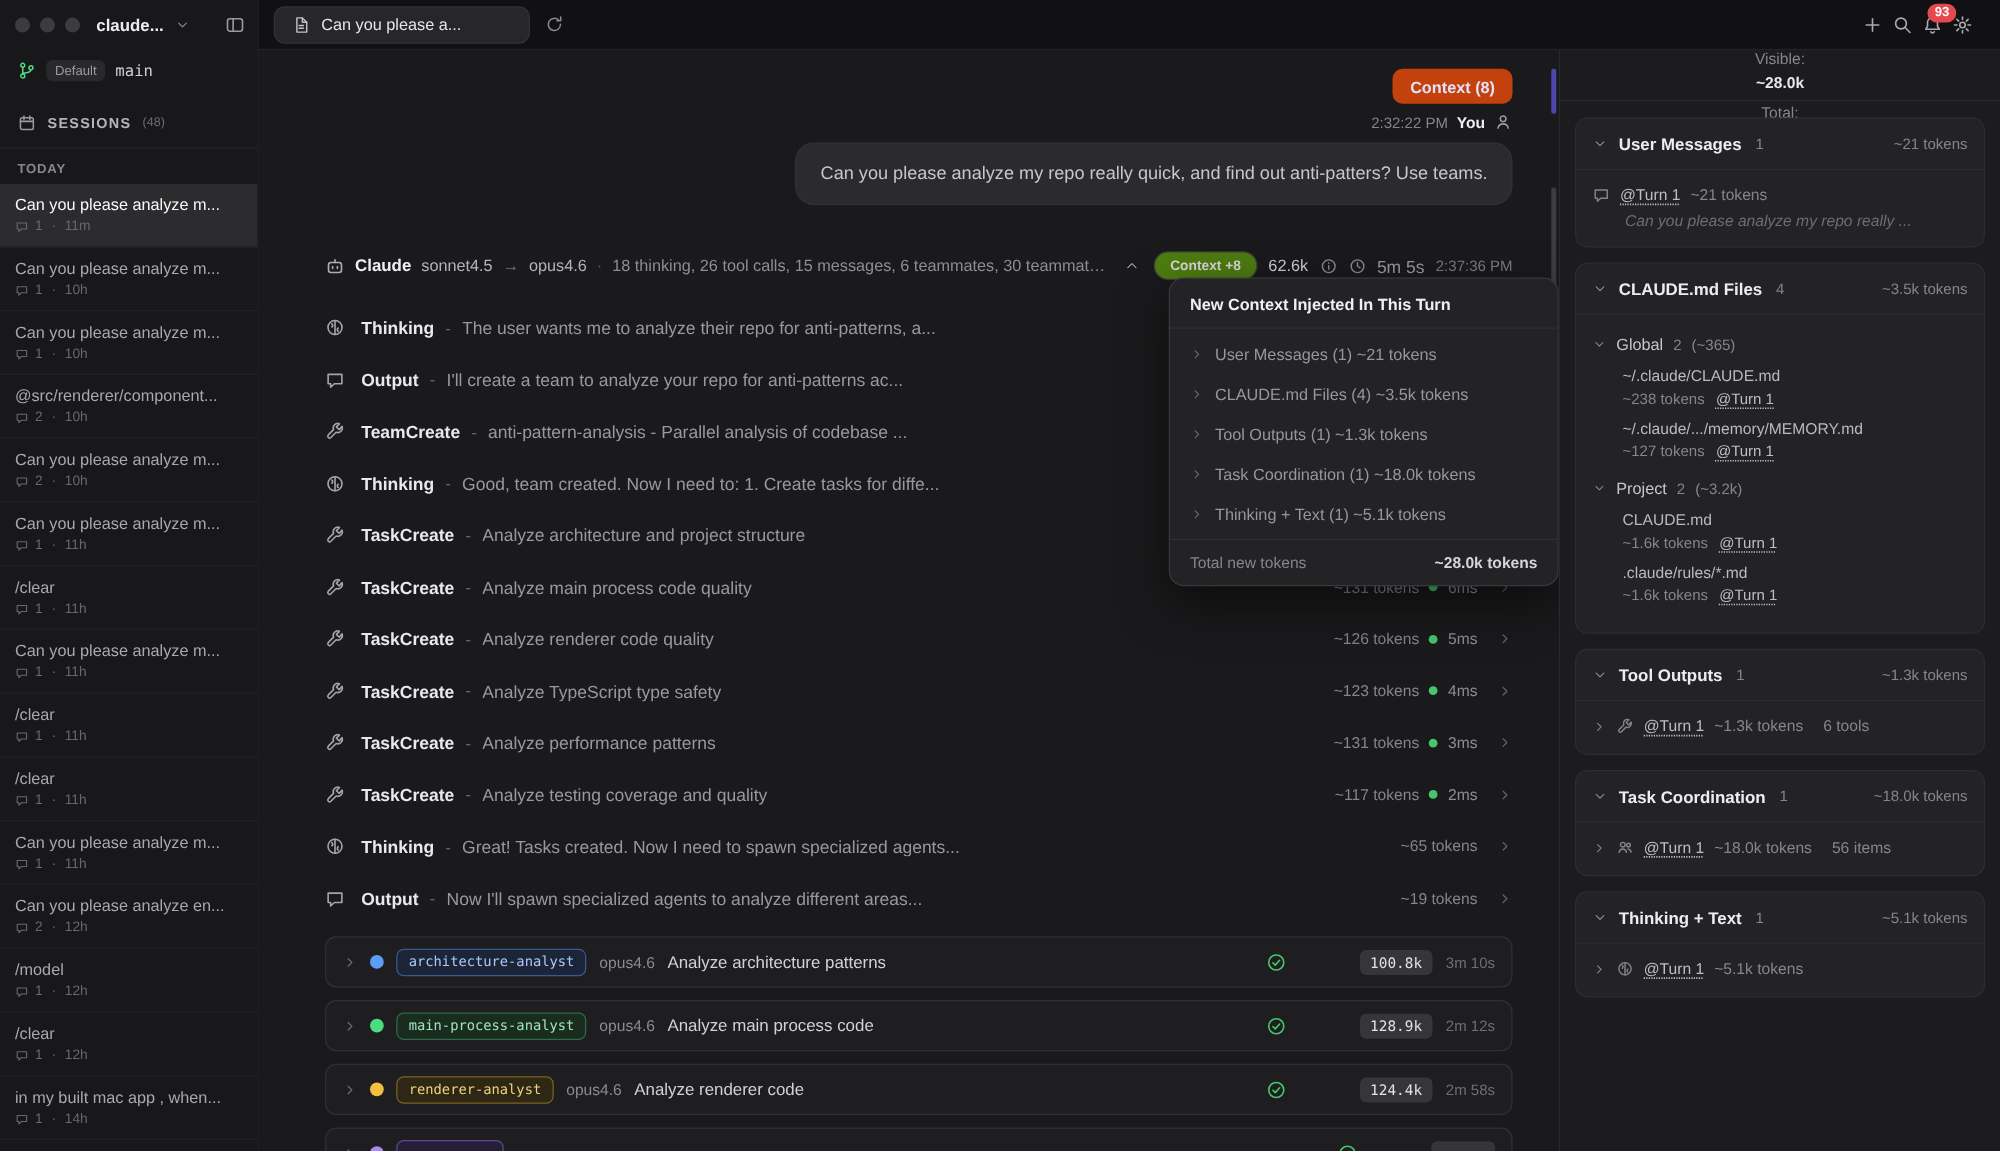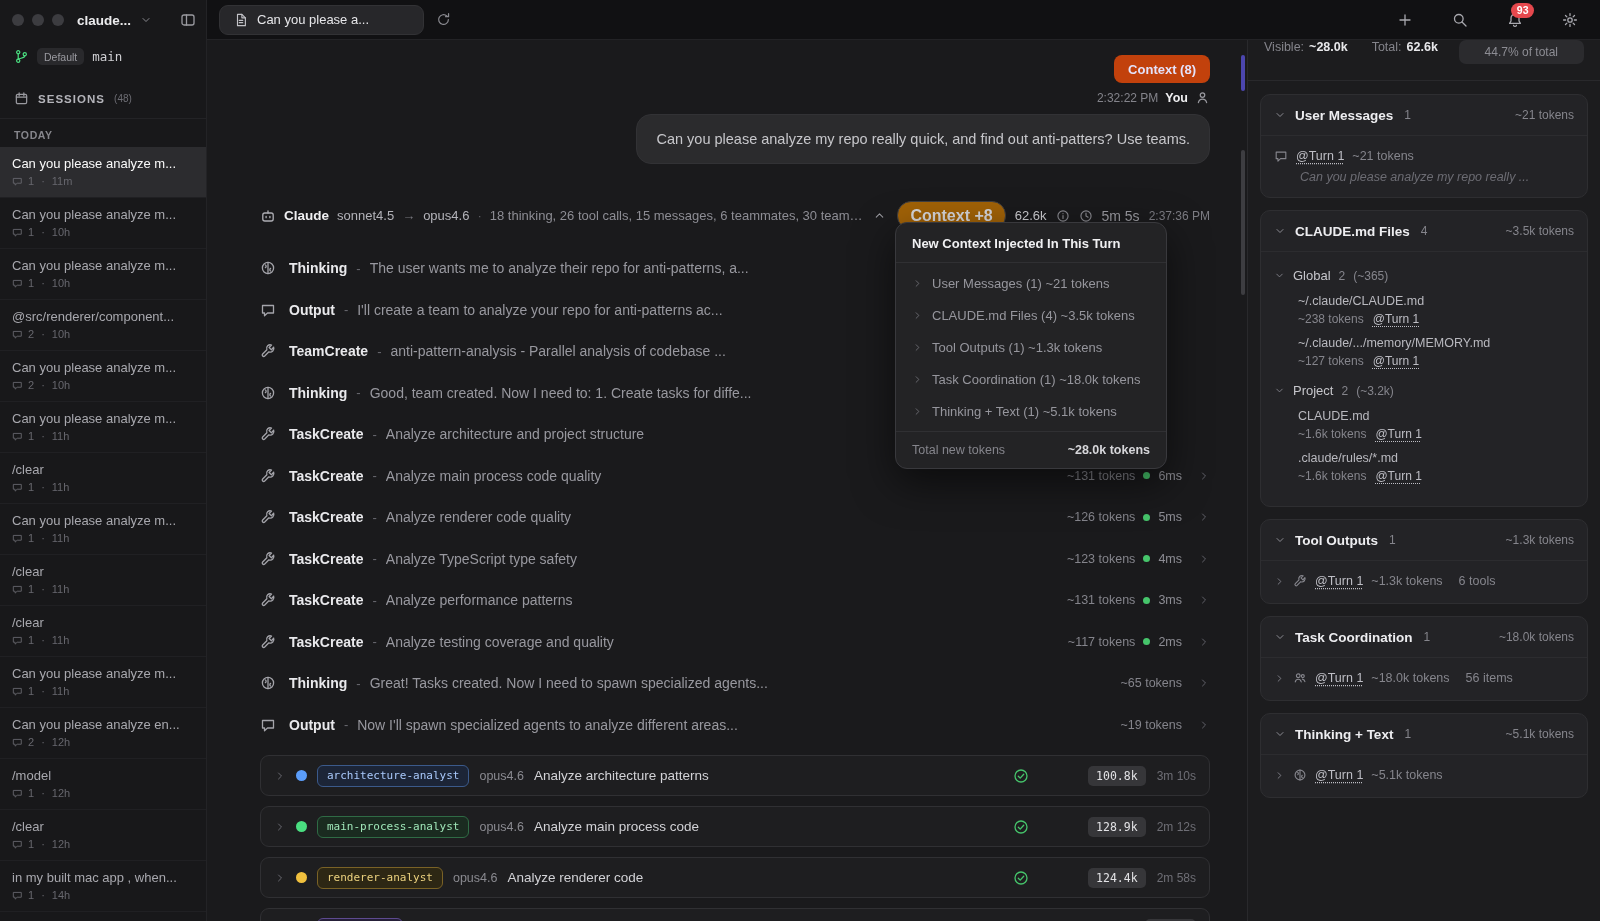--- a/index.html
+++ b/index.html
@@ -10,21 +10,21 @@
     stroke-linecap:round; stroke-linejoin:round; }
 
   
   .topbar { position:absolute; left:207px; top:0; width:1393px; height:40px;
     background:#111113; border-bottom:1px solid #232326; display:flex; align-items:center; }
   .tab { display:flex; align-items:center; gap:9px; background:#27272a; border:1px solid #323235;
     border-radius:9px; height:30px; padding:0 14px; margin-left:12px; width:205px; color:#e6e6e9; font-size:13px; }
   .tab .ic { color:#c2c2c7; }
   .tab-title { white-space:nowrap; overflow:hidden; text-overflow:ellipsis; }
   .refresh-btn { color:#8a8a90; margin-left:12px; }
-  .topbar-right { margin-left:auto; display:flex; align-items:center; gap:39px; padding-right:22px; color:#a9a9af; }
+  .topbar-right { margin-left:auto; display:flex; align-items:center; gap:8px; padding-right:22px; color:#a9a9af; }
   .tb-ic { position:relative; cursor:pointer; }
   .notif-badge { position:absolute; top:-9px; right:-11px; background:#e5484d; color:#fff;
     font-size:10.5px; font-weight:bold; border-radius:9px; padding:1.5px 5.5px; }
 
   
   .sidebar { position:absolute; left:0; top:0; width:207px; height:921px;
     background:#18181a; border-right:1px solid #232326; }
   .winrow { display:flex; align-items:center; height:40px; padding:0 10px; gap:7px;text-align:right; }
   .lights { display:flex; gap:8px; padding-left:2px; }
   .light { width:12px; height:12px; border-radius:50%; background:#3c3c40; }
@@ -67,21 +67,21 @@
 
   .resp-head { display:flex; align-items:center; margin-top:37px; font-size:13px; color:#9a9aa0; gap:8px; }
   .resp-head .robot { color:#aeaeb4; }
   .resp-name { color:#f0f0f2; font-weight:bold; font-size:13.5px; }
   .resp-model { color:#b3b3b9; }
   .resp-arrow { color:#77777e; }
   .resp-sep { color:#5c5c63; }
   .resp-stats { color:#8d8d94; white-space:nowrap; overflow:hidden; text-overflow:ellipsis; flex:0 1 auto; }
   .resp-right { margin-left:auto; display:flex; align-items:center; gap:9px; flex:0 0 auto; }
   .collapse-chev { color:#9a9aa0; margin-right:2px; cursor:pointer; }
-  .ctx-pill { background:#a16207; border:1px solid #3e3e42; color:#d6d6da; font-size:16px;
+  .ctx-pill { background:#4d7c0f; border:1px solid #3e3e42; color:#d6d6da; font-size:11px;
     font-weight:bold; border-radius:14px; padding:4.5px 12px; cursor:pointer; }
   .resp-tokens { color:#cfcfd3; font-size:13px; }
   .resp-head .dim-ic { color:#8a8a90; }
   .resp-dur { color:#9a9aa0; font-size:14px; }
   .resp-time { color:#7c7c83; font-size:12px; }
 
   .trows { margin-top:17px; }
   .trow { display:flex; align-items:center; height:41.5px; cursor:pointer; }
   .trow .ticon { color:#a4a4aa; flex:0 0 auto; margin-right:13px; }
   .tname { font-weight:bold; font-size:14px; color:#e9e9ec; white-space:nowrap; }
@@ -110,40 +110,40 @@
   .atok { font-family:"DejaVu Sans Mono", monospace; font-size:11.5px; background:#363639;
     color:#e2e2e5; border-radius:5px; padding:3px 8px;margin-left:48px; }
   .adur { color:#6e6e75; font-size:12px; white-space:nowrap; }
 
   
   .scrollmark { position:absolute; right:2px; width:4px; border-radius:2px; }
   .scrollmark.accent { top:15px; height:36px; background:#4c46ae; }
   .scrollmark.thumb { top:110px; height:145px; background:#3d3d41; }
 
   
-  .dropdown { position:absolute; left:688px; top:182px; width:272px; background:#232325;
+  .dropdown { position:absolute; left:728px; top:182px; width:312px; background:#232325;
     border:1px solid #39393d; border-radius:12px; box-shadow:0 14px 40px rgba(0,0,0,.55); z-index:20; }
   .dd-title { font-size:13px; font-weight:bold; color:#f0f0f2; padding:13px 16px 11px; border-bottom:1px solid #303033; }
   .dd-items { padding:4px 0; }
   .dd-item { display:flex; align-items:center; gap:9px; padding:8.5px 16px; color:#96969d; font-size:13px; cursor:pointer; }
   .dd-item .ic { color:#6e6e75; flex:0 0 auto; }
   .dd-footer { display:flex; justify-content:space-between; padding:11px 16px; border-top:1px solid #303033; }
   .dd-flabel { color:#85858c; font-size:12.5px; }
   .dd-fvalue { color:#d6d6da; font-size:12.5px; font-weight:bold; }
 
   
   .panel { position:absolute; left:1247px; top:40px; width:353px; height:881px;
     background:#1c1c1e; border-left:1px solid #29292c; overflow:hidden; }
   .p-head { display:flex; align-items:center; gap:9px; height:44px; padding:0 16px; border-bottom:1px solid #29292c; }
   .p-head .ic { color:#b4b4ba; }
   .p-title { font-size:14.5px; font-weight:bold; }
   .p-badge { background:#2d2d30; color:#a9a9af; font-size:11.5px; border-radius:6px; padding:2.5px 8px; }
   .p-head-right { margin-left:auto; display:flex; gap:16px; color:#8a8a90; }
-  .p-stats { display:flex; align-items:flex-start; height:41px; padding:0 16px; border-bottom:1px solid #29292c;
-    font-size:12.5px; color:#85858c; gap:5px; }
+  .p-stats { display:flex; align-items:center; height:41px; padding:0 16px; border-bottom:1px solid #29292c;
+    font-size:12.5px; color:#85858c; gap:5px;flex-direction:column; }
   .p-stat-val { color:#e8e8eb; font-weight:bold; }
   .p-gap { width:14px; }
   .p-pct { margin-left:auto; background:#2b2b2e; color:#8d8d94; border-radius:7px; padding:5px 26px; font-size:12px; }
 
   .p-cards { padding:13px 12px; display:flex; flex-direction:column; gap:12px; }
   .pcard { background:#232326; border:1px solid #2e2e31; border-radius:10px; overflow:hidden; }
   .pcard-head { display:flex; align-items:center; gap:9px; height:41px; padding:0 13px;
     border-bottom:1px solid #2c2c2f; cursor:pointer; }
   .pcard-head .ic { color:#8d8d94; }
   .pc-title { font-size:13.5px; font-weight:bold; color:#ededf0; }

